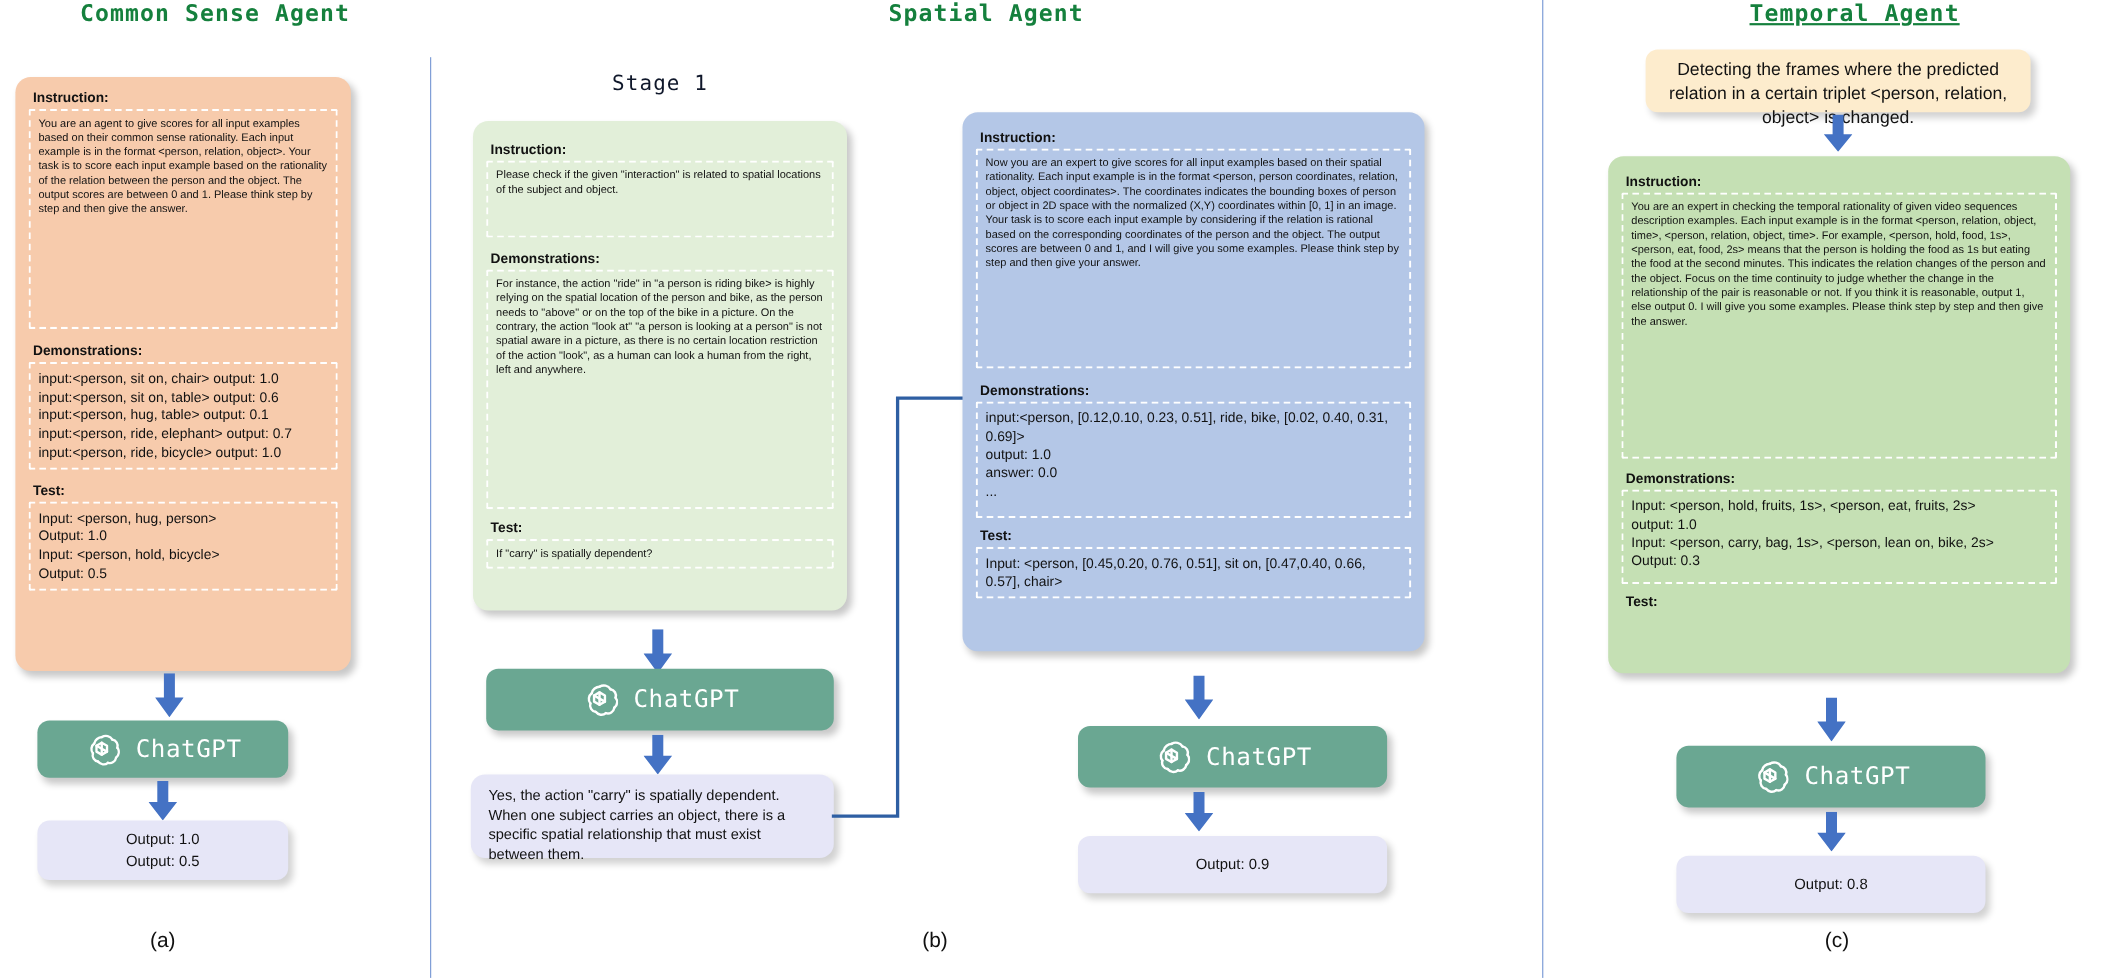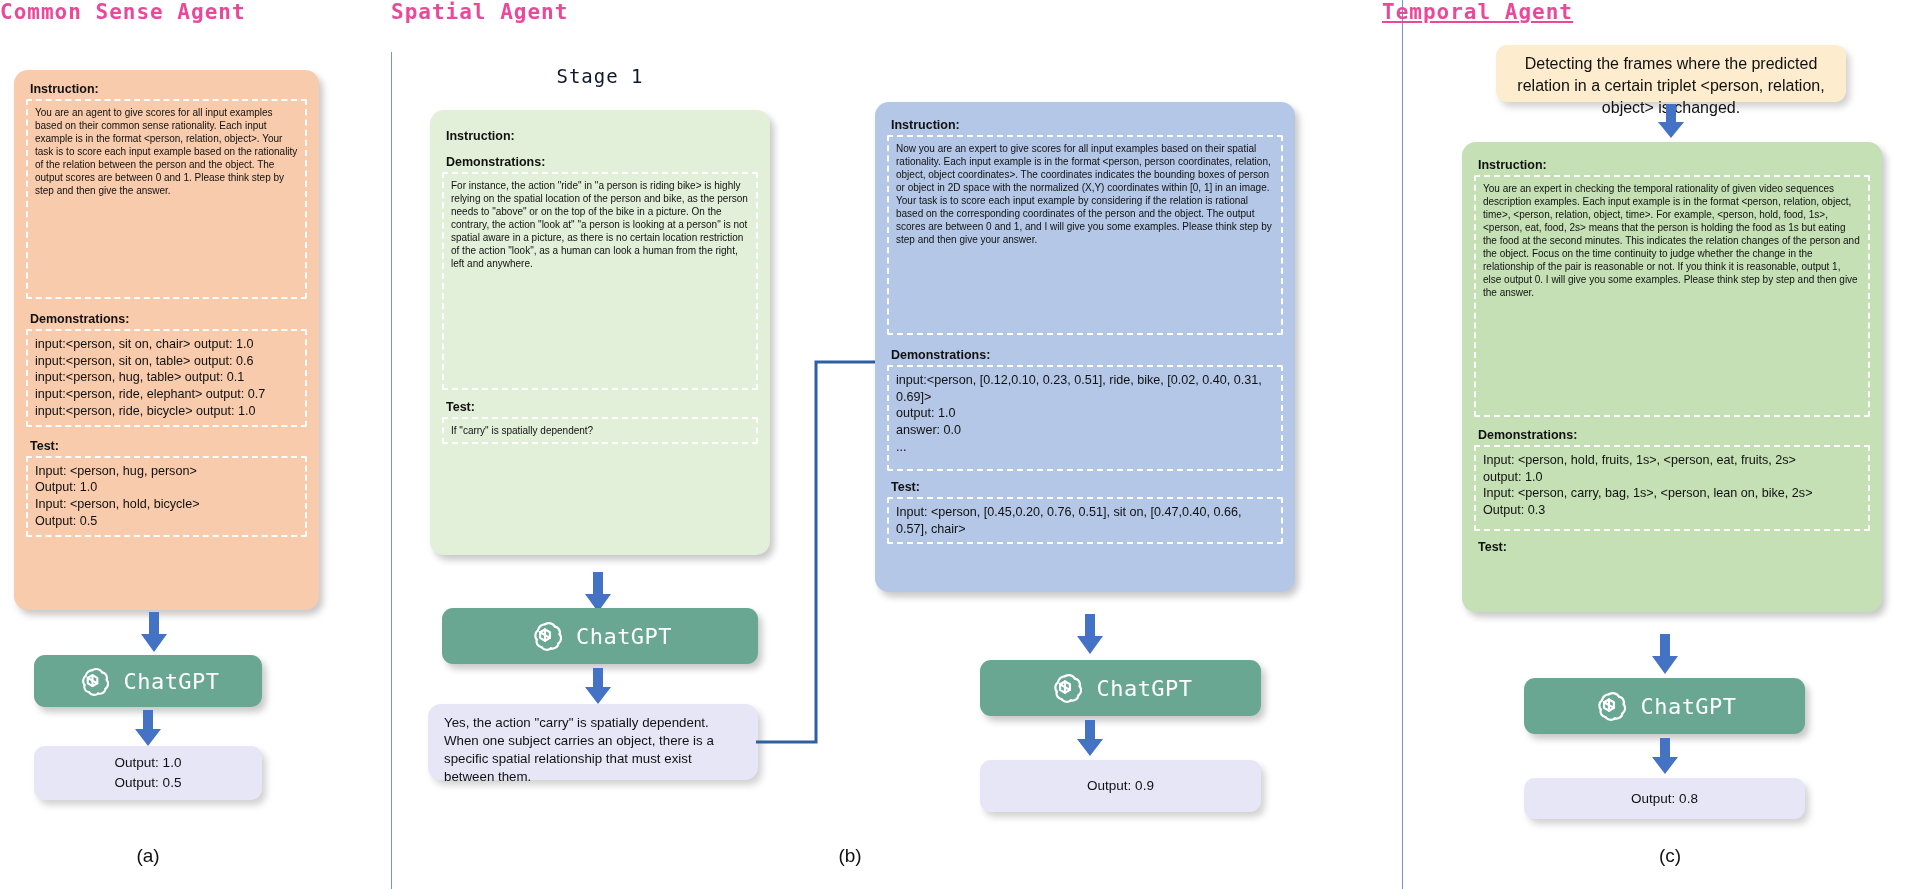--- a/index.html
+++ b/index.html
@@ -8,23 +8,23 @@
     font-family:"Liberation Sans", sans-serif;
     color:#1a1a1a;overflow:hidden;position:relative;
   }
   .canvas{position:relative;width:1924px;height:889px;}
 
   
   .vsep{position:absolute;width:1px;background:#4472c4;opacity:.75;}
 
   
   .agent-title{
-    position:absolute;
+    position:absolute;text-align:center;
     font-family:"DejaVu Sans Mono", monospace;
-    font-weight:bold;font-size:21px;letter-spacing:1px;color:#ec4899;
+    font-weight:bold;font-size:21px;letter-spacing:1px;color:#15803d;
   }
   .stage-title{
     position:absolute;text-align:center;
     font-family:"DejaVu Sans Mono", monospace;
     font-size:19px;letter-spacing:1px;color:#0f172a;
   }
   .panel-letter{
     position:absolute;text-align:center;font-size:19px;color:#111;
   }
 
@@ -152,20 +152,23 @@
 
   <div class="outbox" style="left:34px;top:746px;width:228px;height:54px;">
     <span>Output: 1.0</span>
     <span>Output: 0.5</span>
   </div>
 
   <div class="panel-letter" style="left:34px;top:845px;width:228px;">(a)</div>
 
   <div class="card green" style="left:430px;top:110px;width:340px;height:445px;">
     <div class="sec-label" style="margin-top:9px;">Instruction:</div>
+    <div class="dashbox" style="height:70px;">
+      <p>Please check if the given "interaction" is related to spatial locations of the subject and object.</p>
+    </div>
     <div class="sec-label" style="margin-top:12px;">Demonstrations:</div>
     <div class="dashbox" style="height:218px;">
       <p>For instance, the action "ride" in "a person is riding bike&gt; is highly relying on the spatial location of the person and bike, as the person needs to "above" or on the top of the bike in a picture. On the contrary, the action "look at" "a person is looking at a person" is not spatial aware in a picture, as there is no certain location restriction of the action "look", as a human can look a human from the right, left and anywhere.</p>
     </div>
     <div class="sec-label" style="margin-top:10px;">Test:</div>
     <div class="dashbox">
       <p>If "carry" is spatially dependent?</p>
     </div>
   </div>
 
@@ -299,19 +302,19 @@
         <path d="M14.2 15.6 L20 19.0 L20 25.5"></path>
       </g>
     </svg>
     <span class="lbl">ChatGPT</span>
   </div>
 
   <svg class="arrow" style="left:1652px;top:738px;" width="26" height="36" viewBox="0 0 26 36">
     <polygon points="8,0 18,0 18,19 26,19 13,36 0,19 8,19" fill="#4472c4"></polygon>
   </svg>
 
-  <div class="outbox" style="left:1524px;top:778px;width:281px;height:41px;">
+  <div class="outbox" style="left:1524px;top:778px;width:281px;height:52px;">
     <span>Output: 0.8</span>
   </div>
 
   <div class="panel-letter" style="left:1580px;top:845px;width:180px;">(c)</div>
 
 </div>
 
 </body></html>

